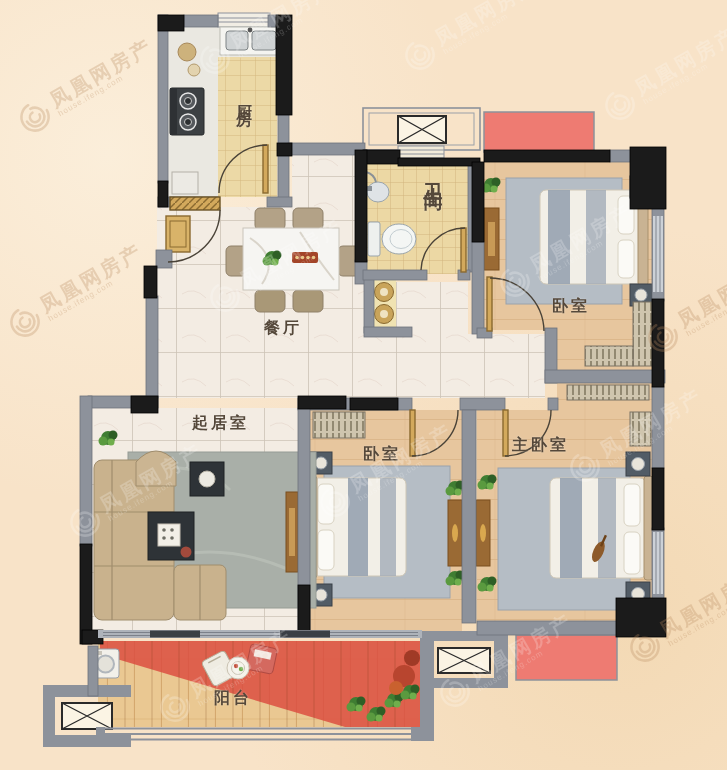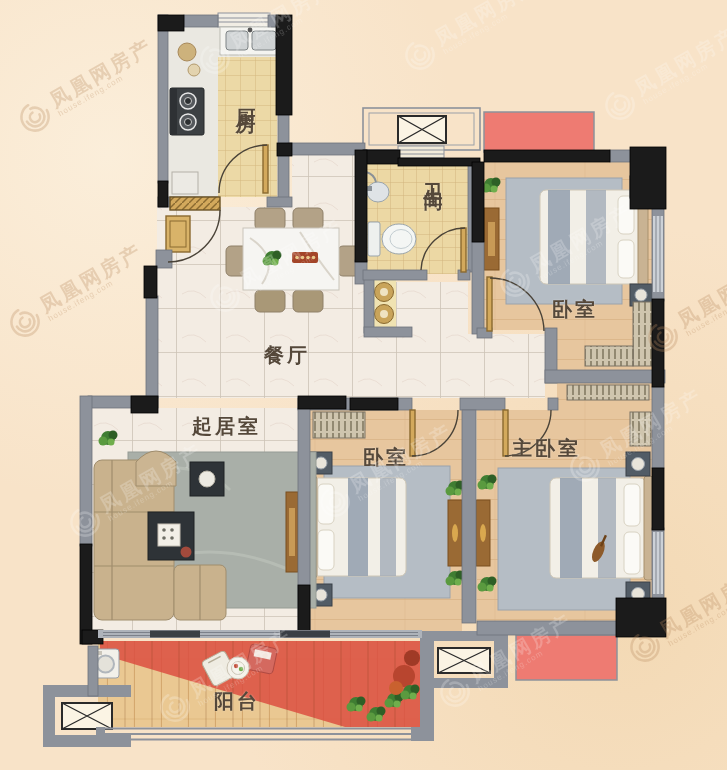--- a/index.html
+++ b/index.html
@@ -1,21 +1,21 @@
 <!DOCTYPE html>
 <html><head>
 <meta charset="utf-8">
 <style>
   html,body{margin:0;padding:0;background:#efe0c9;font-family:"Liberation Sans",sans-serif;}
   #stage{position:relative;width:727px;height:770px;overflow:hidden;
          background:#f8e3c8;
          background-image:radial-gradient(circle at 15% 20%, #fbeeda 0%, rgba(251,238,218,0) 40%),
                           radial-gradient(circle at 85% 80%, #f3d9b4 0%, rgba(243,217,180,0) 45%);}
   #plan-svg{position:absolute;left:0;top:0;}
-  .room-label{position:absolute;color:#55483a;font-size:20px;font-weight:700;
+  .room-label{position:absolute;color:#55483a;font-size:16px;font-weight:700;
               letter-spacing:3px;text-shadow:0 0 2px rgba(255,255,255,.45);pointer-events:none;}
   .room-label.vertical{writing-mode:vertical-rl;letter-spacing:4px;}
   .wm{position:absolute;display:flex;align-items:center;gap:5px;
       transform:rotate(-30deg);color:rgba(255,255,255,0.22);pointer-events:none;}
   .wm.tan{color:rgba(186,140,95,0.30);}
   .wm-spiral{width:34px;height:34px;flex:0 0 auto;}
   .wm-text{display:flex;flex-direction:column;line-height:1.05;}
   .wm-brand{font-size:20px;font-weight:700;letter-spacing:3px;white-space:nowrap;}
   .wm-domain{font-size:8px;letter-spacing:1px;white-space:nowrap;}
 </style>
@@ -430,21 +430,21 @@
     <g>
       <rect x="503" y="410" width="5" height="46" fill="#d3a95c" stroke="#8a6a30"></rect>
       <path d="M551 410 A46 46 0 0 1 505 456"></path>
     </g>
   </g>
 </svg>
 
 <div class="room-label vertical" style="left:233px;top:92px">厨房</div>
 <div class="room-label vertical" style="left:420px;top:167px;font-size:19px">卫生间</div>
 <div class="room-label" style="left:552px;top:296px">卧室</div>
-<div class="room-label" style="left:264px;top:342px">餐厅</div>
+<div class="room-label" style="left:264px;top:318px">餐厅</div>
 <div class="room-label" style="left:192px;top:413px">起居室</div>
 <div class="room-label" style="left:363px;top:444px">卧室</div>
 <div class="room-label" style="left:512px;top:435px">主卧室</div>
 <div class="room-label" style="left:214px;top:688px">阳台</div>
 
 <div class="wm tan" style="left:10px;top:70px">
       <svg class="wm-spiral" viewBox="0 0 40 40">
         <use href="#spiral"></use>
       </svg>
       <div class="wm-text">

